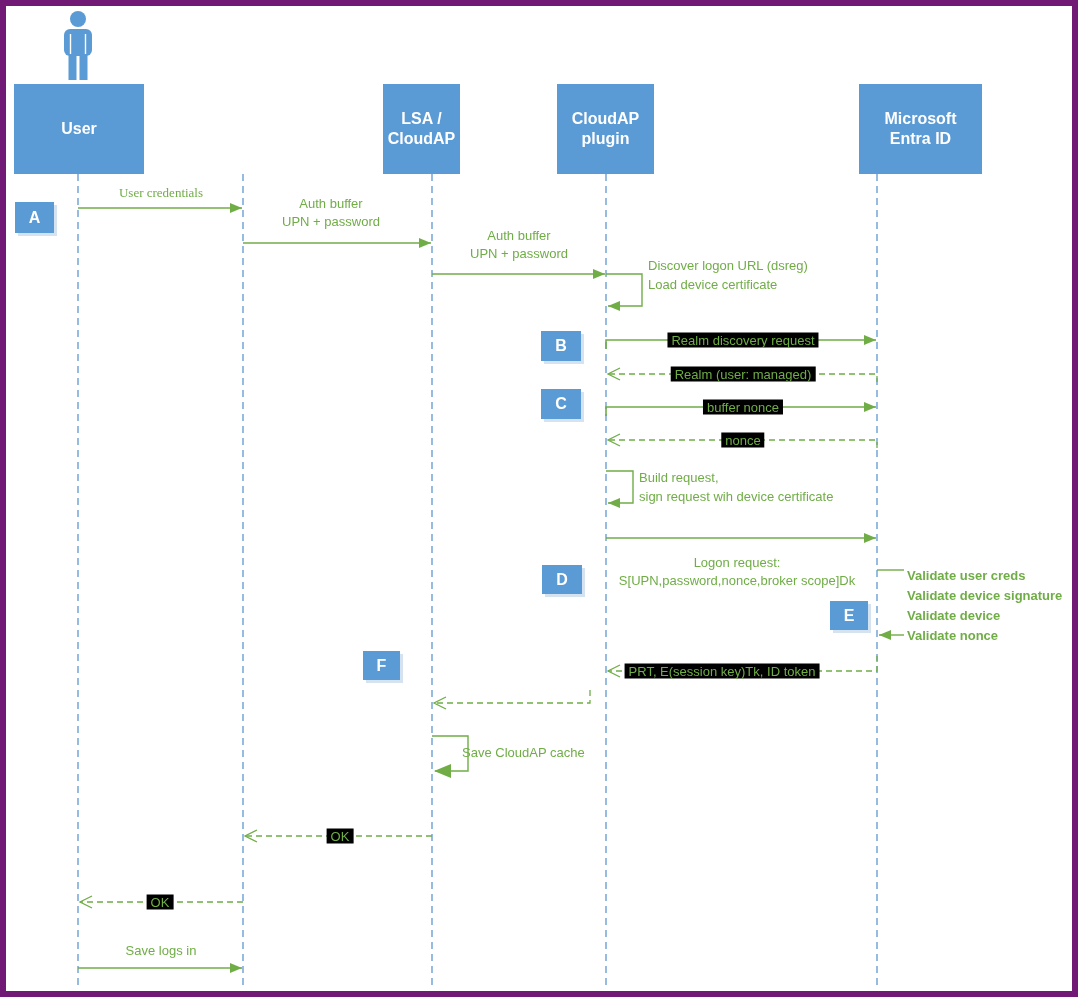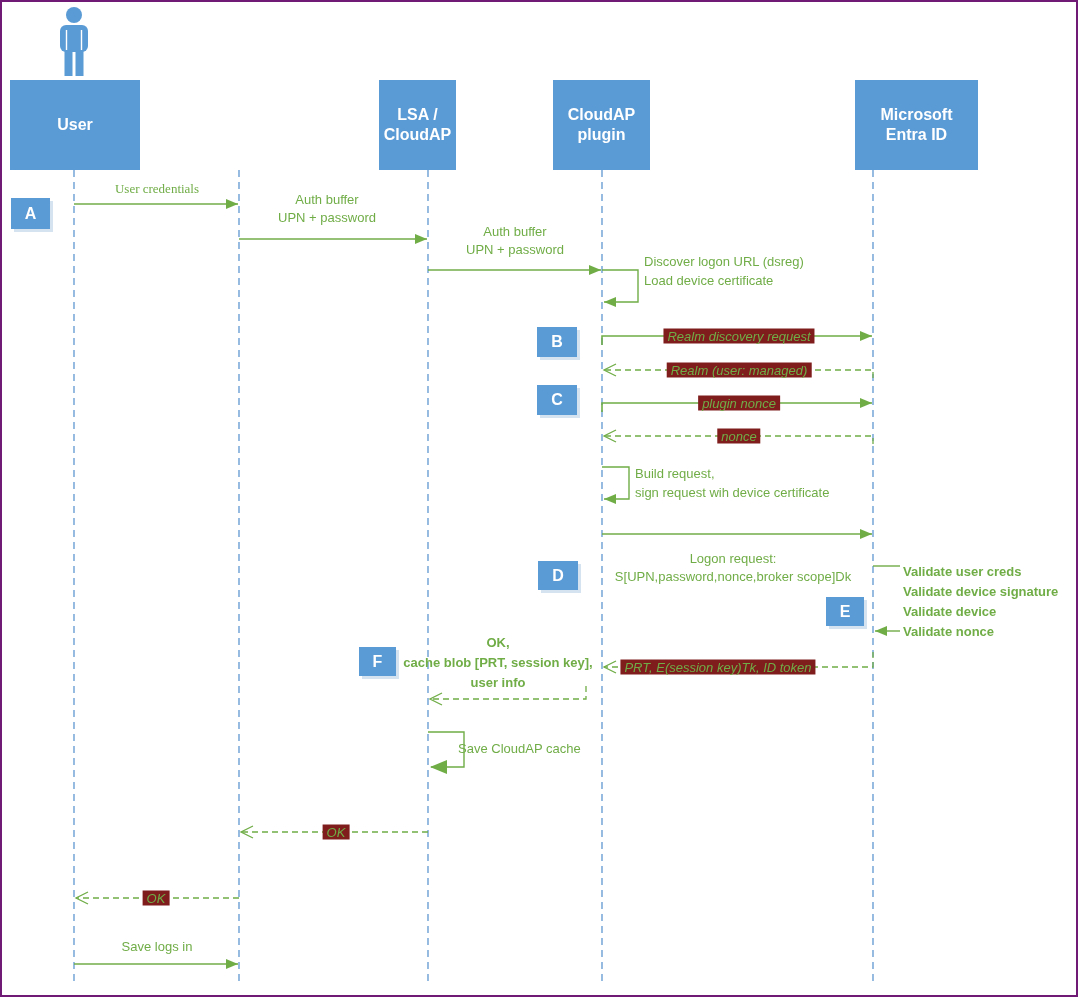--- a/index.html
+++ b/index.html
@@ -1,19 +1,19 @@
 <!DOCTYPE html>
 <html><head>
 <meta charset="utf-8">
 <title>Sequence Diagram</title>
 <style>
   html,body { margin:0; padding:0; background:#fff; }
   .canvas {
     position:relative; width:1078px; height:997px; background:#ffffff;
-    border:2px solid #701a75; box-sizing:border-box; overflow:hidden;
+    border:6px solid #701a75; box-sizing:border-box; overflow:hidden;
     font-family:"Liberation Sans", sans-serif;
   }
   svg.layer { position:absolute; left:0; top:0; width:1078px; height:997px; }
   .lifeline { stroke:#6b9fd4; stroke-width:1.4; stroke-dasharray:7,5; fill:none; }
   .solid  { stroke:#70AD47; stroke-width:1.6; fill:none; }
   .dashed { stroke:#70AD47; stroke-width:1.3; stroke-dasharray:6,4; fill:none; }
   .loop   { stroke:#70AD47; stroke-width:1.4; fill:none; }
   .actor {
     position:absolute; top:78px; height:90px; background:#5B9BD5; color:#fff;
     font-weight:bold; font-size:16px; line-height:20px; text-align:center;
@@ -25,22 +25,22 @@
     box-shadow:3px 3px 0 rgba(145,179,213,0.38);
   }
   .msg {
     position:absolute; color:#70AD47; font-size:13px; line-height:18px;
     white-space:pre-line;
   }
   .msg.center { transform:translateX(-50%); text-align:center; }
   .msg.lh19 { line-height:19px; }
   .msg.lh20 { line-height:20px;font-weight:bold; }
   .msg.online {
-    transform:translate(-50%,-50%); background:#7f1d1d; padding:0 4px;
-    white-space:nowrap; line-height:15px;font-style:italic;
+    transform:translate(-50%,-50%); background:#000000; padding:0 4px;
+    white-space:nowrap; line-height:15px;
   }
   .person { position:absolute; left:52px; top:3px; }
 </style>
 </head>
 <body>
 
 <div class="canvas">
 
   <svg class="layer">
     <defs>
@@ -109,32 +109,29 @@
 
   <div class="msg center" style="left:155px; top:178px;font-family:Liberation Serif, serif;">User credentials</div>
   <div class="msg center" style="left:325px; top:189px;">Auth buffer
 UPN + password</div>
   <div class="msg center" style="left:513px; top:221px;">Auth buffer
 UPN + password</div>
   <div class="msg lh19" style="left:642px; top:250px;">Discover logon URL (dsreg)
 Load device certificate</div>
   <div class="msg online" style="left:737px; top:334px;">Realm discovery request</div>
   <div class="msg online" style="left:737px; top:368px;">Realm (user: managed)</div>
-  <div class="msg online" style="left:737px; top:401px;">plugin nonce</div>
+  <div class="msg online" style="left:737px; top:401px;">buffer nonce</div>
   <div class="msg online" style="left:737px; top:434px;">nonce</div>
   <div class="msg lh19" style="left:633px; top:462px;">Build request,
 sign request wih device certificate</div>
   <div class="msg center" style="left:731px; top:548px;">Logon request:
 S[UPN,password,nonce,broker scope]Dk</div>
   <div class="msg lh20" style="left:901px; top:560px;">Validate user creds
 Validate device signature
 Validate device
 Validate nonce</div>
   <div class="msg online" style="left:716px; top:665px;">PRT, E(session key)Tk, ID token</div>
-  <div class="msg center lh20" style="left:496px; top:631px;">OK,
-cache blob [PRT, session key],
-user info</div>
   <div class="msg" style="left:456px; top:738px;">Save CloudAP cache</div>
   <div class="msg online" style="left:334px; top:830px;">OK</div>
   <div class="msg online" style="left:154px; top:896px;">OK</div>
   <div class="msg center" style="left:155px; top:936px;">Save logs in</div>
 
 </div>
 
 </body></html>

